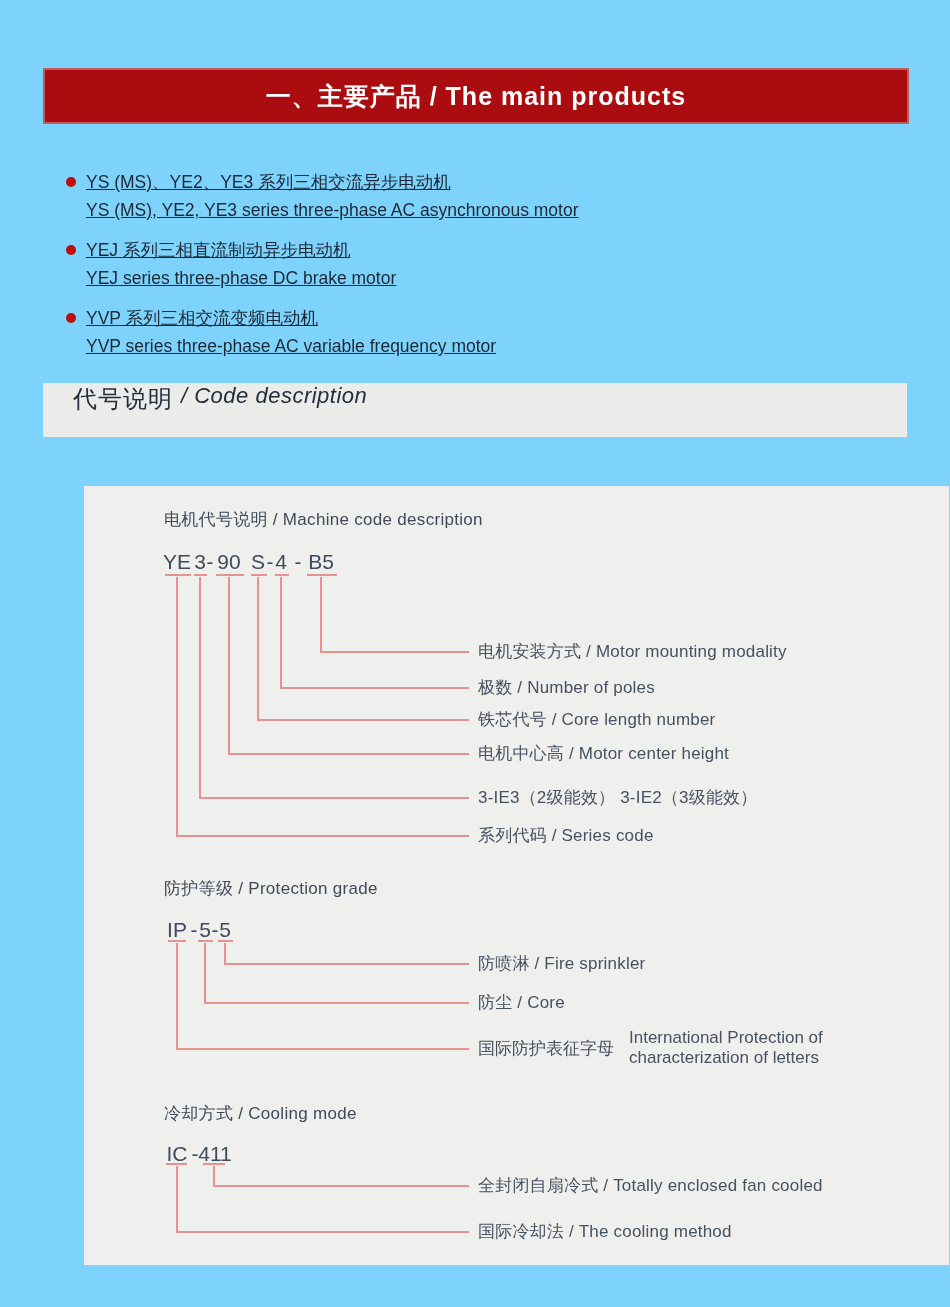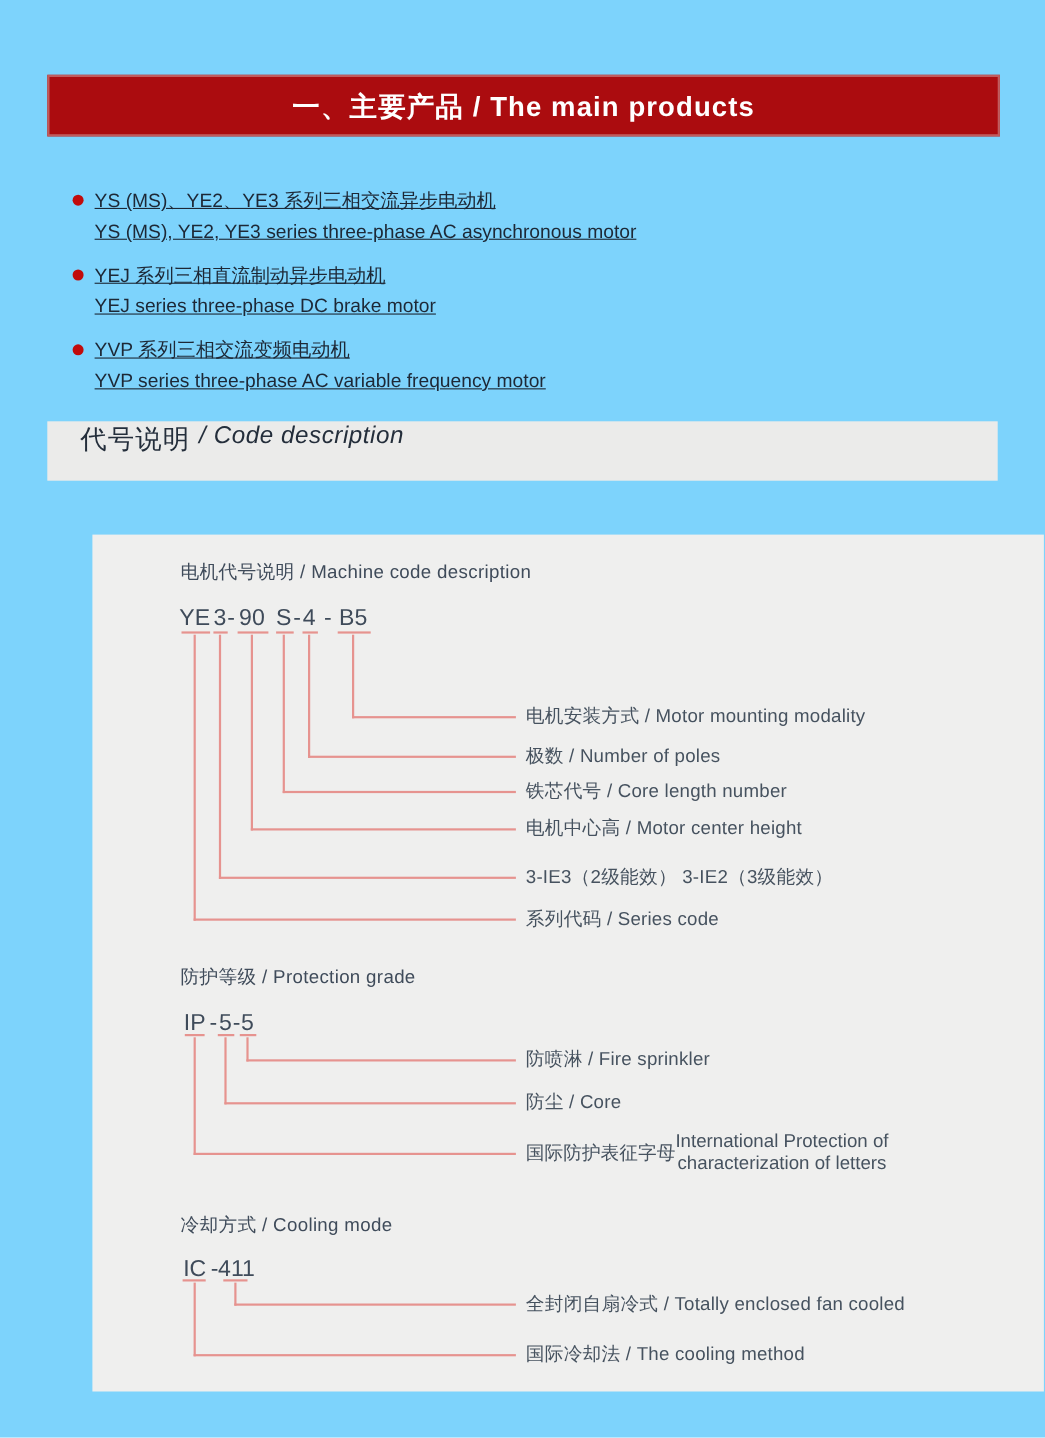--- a/index.html
+++ b/index.html
@@ -45,21 +45,21 @@
   }
   .uline{position:absolute;height:2px;background:#e6938f;}
   .vline{position:absolute;width:2px;background:#e6938f;}
   .hline{position:absolute;height:2px;background:#e6938f;}
   .dlabel{
     position:absolute;left:394px;transform:translateY(-50%);white-space:nowrap;
     font-size:17px;color:#46525f;letter-spacing:0.2px;
   }
   .dlabel-multi{
     position:absolute;left:394px;transform:translateY(-50%);
-    display:flex;align-items:center;text-align:center;
+    display:flex;align-items:center;gap:15px;
   }
   .dlabel-multi .cnpart{font-size:17px;color:#46525f;white-space:nowrap;}
   .dlabel-multi .enpart{
     font-size:17px;color:#46525f;white-space:pre-line;line-height:20px;
   }
 </style>
 </head>
 <body>
 
 <div class="page">

